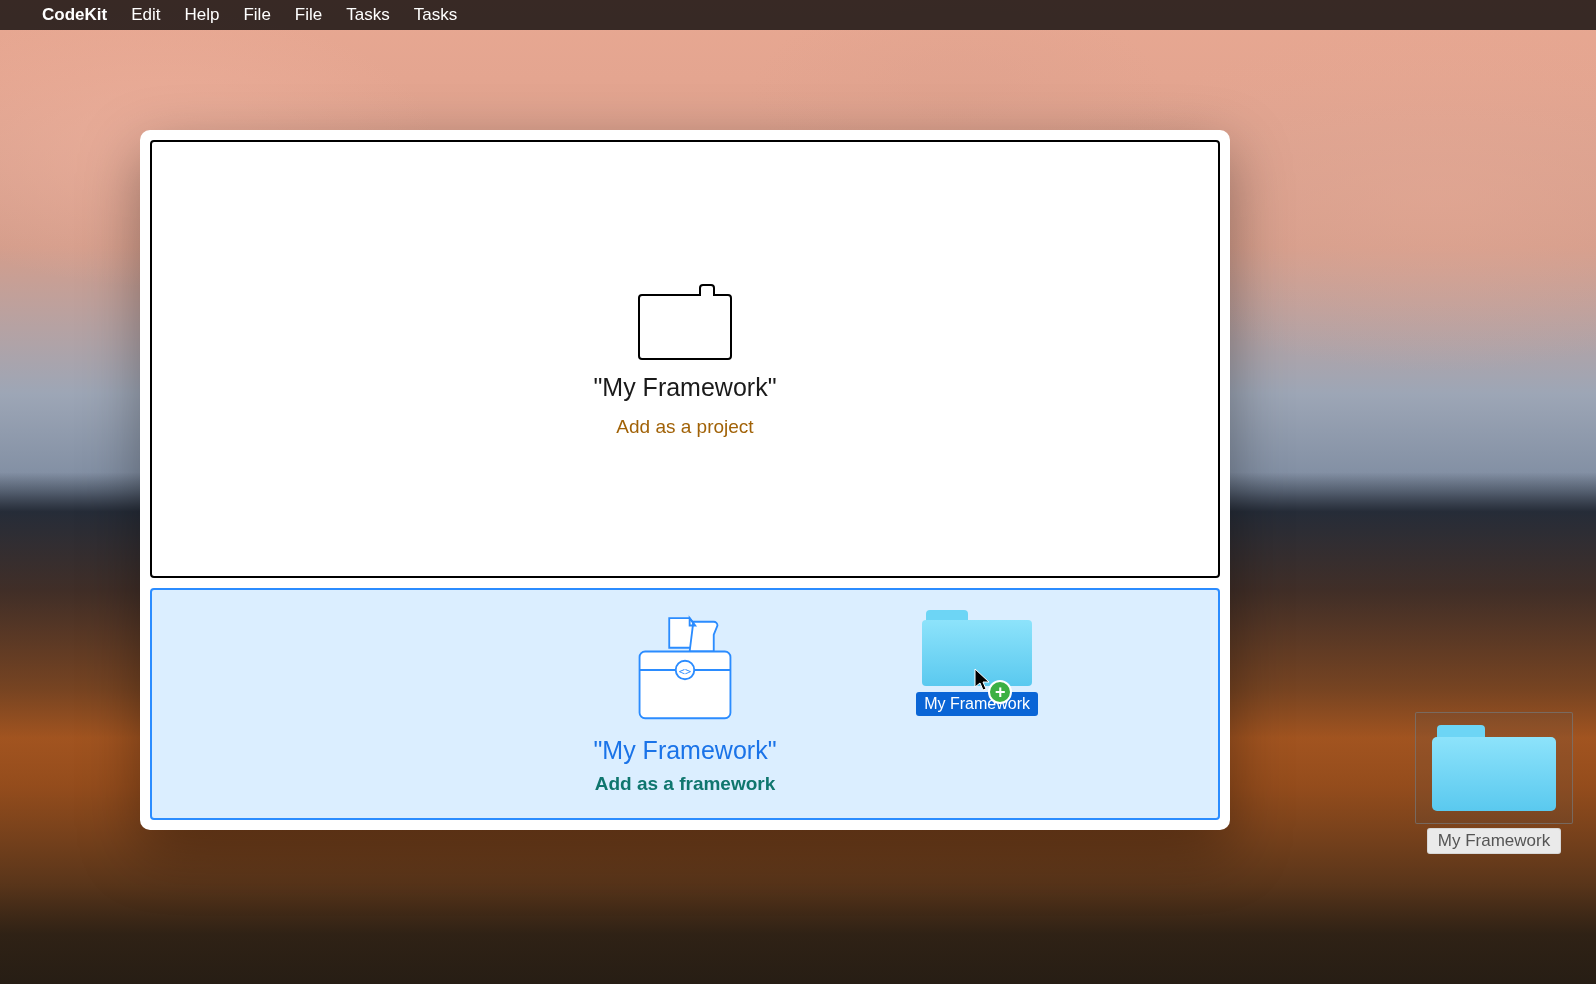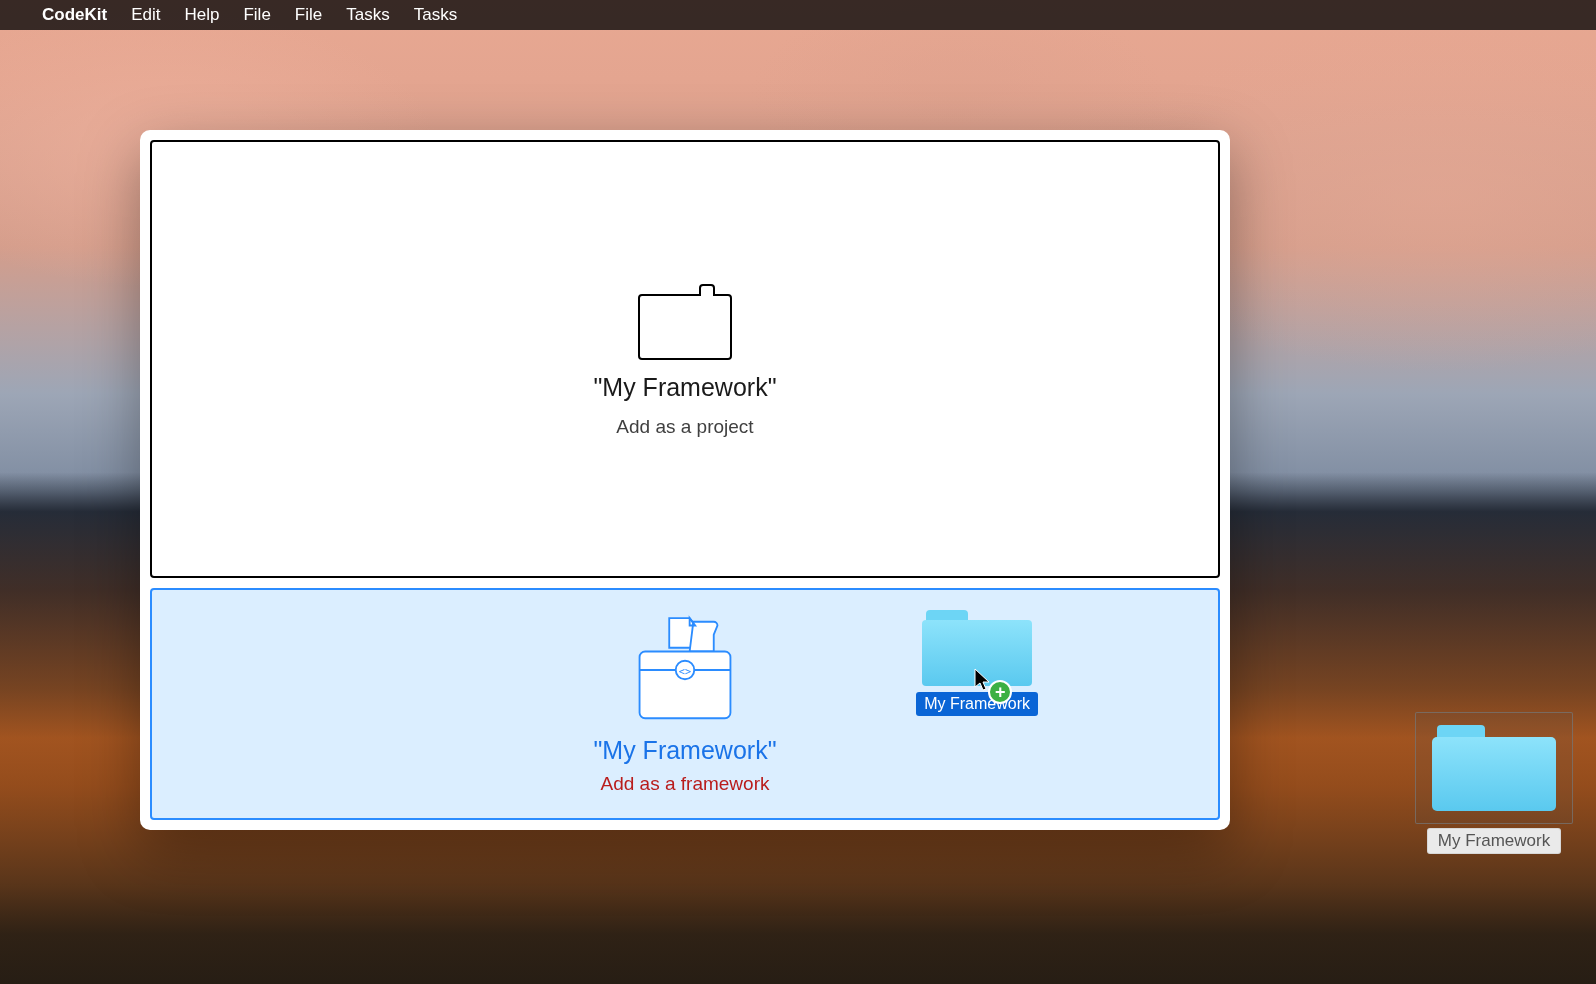--- a/index.html
+++ b/index.html
@@ -60,38 +60,38 @@
   display: flex;
   flex-direction: column;
   align-items: center;
   justify-content: center;
   gap: 10px;
 }
 .drop-project .folder-icon {
   width: 100px; height: 82px; position: relative;
 }
 .drop-project .title { font-size: 25px; color:#1a1a1a; font-weight:400; }
-.drop-project .subtitle { font-size: 19px; color:#404040; margin-top:4px;}
+.drop-project .subtitle { font-size: 19px; color:#a16207; margin-top:4px;}
 
 .drop-framework {
   margin-top: 10px;
   border: 2px solid #2b8cff;
   background: #dbeeff;
   border-radius: 4px;
   height: 232px;
   display: flex;
   align-items: center;
   justify-content: center;
   position: relative;
 }
 .framework-center {
   display:flex; flex-direction:column; align-items:center;
 }
 .drop-framework .title { font-size: 25px; color:#1a73e8; font-weight:400; margin-top:6px;}
-.drop-framework .subtitle { font-size: 19px; color:#b91c1c; margin-top:8px;}
+.drop-framework .subtitle { font-size: 19px; color:#0f766e; margin-top:8px;font-weight:bold;}
 
 .dragged-folder {
   position:absolute;
   right: 180px; top: 20px;
   display:flex; flex-direction:column; align-items:center;
 }
 .dragged-folder .mac-folder {
   width: 110px; height: 76px; position:relative;
 }
 .dragged-folder .mac-folder .tab {

